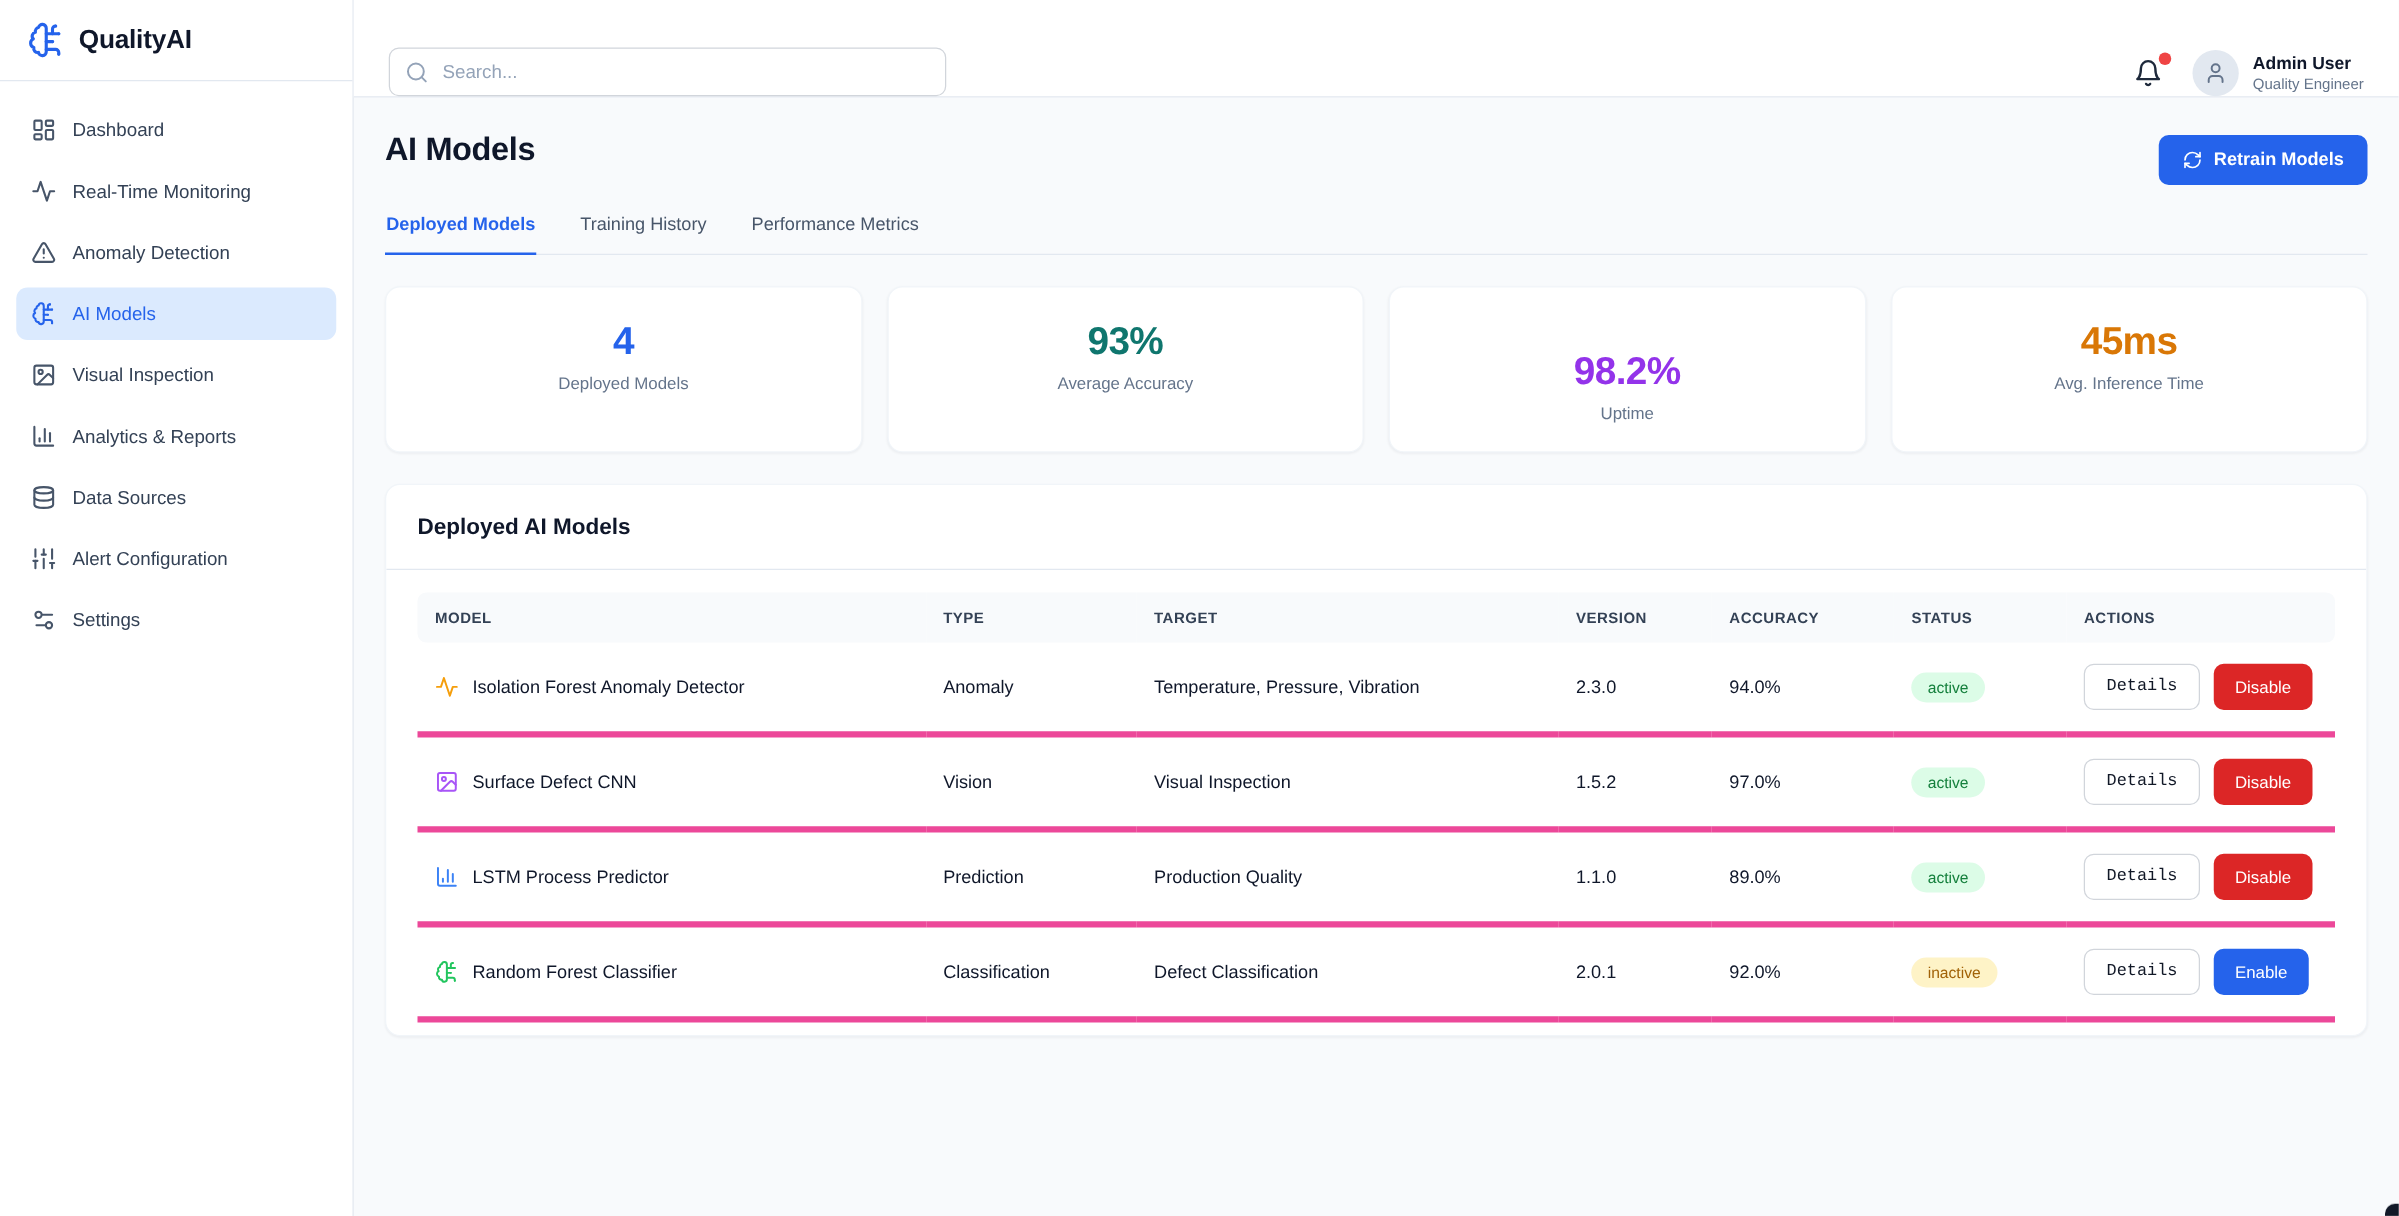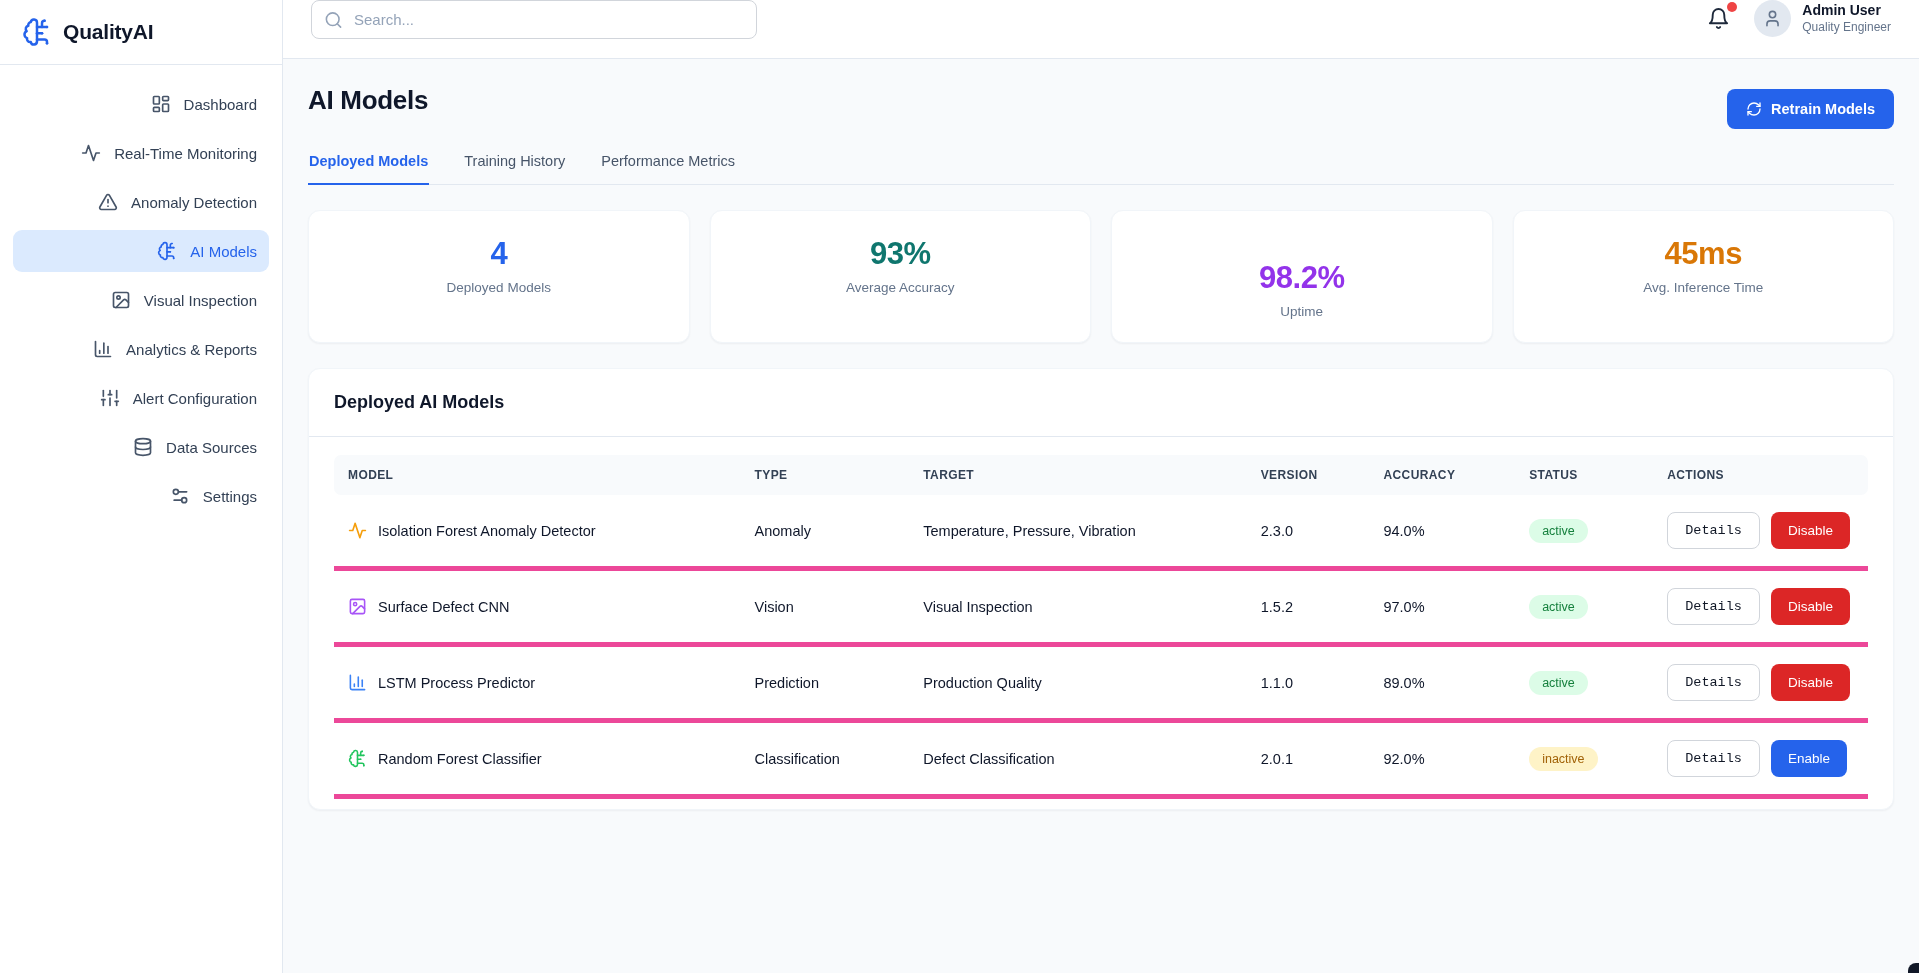--- a/index.html
+++ b/index.html
@@ -13,29 +13,29 @@
 
   .app { display:flex; height:100%; }
 
   
   .sidebar { width:283px; flex-shrink:0; background:#fff; border-right:1px solid #e2e8f0; display:flex; flex-direction:column; }
   .logo { height:65px; display:flex; align-items:center; gap:11px; padding:0 22px; border-bottom:1px solid #e2e8f0; }
   .logo-icon { width:30px; height:30px; color:#2563eb; }
   .logo-icon svg { width:30px; height:30px; }
   .logo-text { font-size:21px; font-weight:bold; color:#0f172a; letter-spacing:-.2px; }
   .nav { padding:18px 13px; display:flex; flex-direction:column; gap:7px; }
-  .nav-item { display:flex; align-items:center; gap:13px; padding:11px 12px; border-radius:9px; color:#334155; font-size:15px; cursor:pointer;justify-content:flex-end; }
+  .nav-item { display:flex; align-items:center; gap:13px; padding:11px 12px; border-radius:9px; color:#334155; font-size:15px; cursor:pointer; }
   .nav-item .nav-ic { width:20px; height:20px; color:#475569; flex-shrink:0; }
   .nav-item .nav-ic svg { width:20px; height:20px; }
   .nav-item.active { background:#dbeafe; color:#2563eb; font-weight:500; }
   .nav-item.active .nav-ic { color:#2563eb; }
 
   
   .main-col { flex:1; display:flex; flex-direction:column; min-width:0; }
-  .topbar { height:59px; flex-shrink:0; background:#fff; border-bottom:1px solid #e2e8f0; display:flex; align-items:flex-start; justify-content:space-between; padding:0 28px; }
+  .topbar { height:78px; flex-shrink:0; background:#fff; border-bottom:1px solid #e2e8f0; display:flex; align-items:flex-end; justify-content:space-between; padding:0 28px; }
   .search-box { position:relative; width:446px; }
   .search-box input { width:100%; height:39px; border:1px solid #d1d5db; border-radius:8px; padding:0 14px 0 42px; font-size:15px; font-family:inherit; color:#0f172a; background:#fff; outline:none; }
   .search-box input::placeholder { color:#94a3b8; }
   .search-ic { position:absolute; left:13px; top:50%; transform:translateY(-50%); width:19px; height:19px; color:#94a3b8; }
   .search-ic svg { width:19px; height:19px; }
   .topbar-right { display:flex; align-items:center; gap:24px; }
   .bell-wrap { position:relative; cursor:pointer; color:#1e293b; }
   .bell-wrap svg { width:23px; height:23px; }
   .bell-dot { position:absolute; top:-5px; right:-7px; width:10px; height:10px; border-radius:50%; background:#ef4444; }
   .user-chip { display:flex; align-items:center; gap:11px; cursor:pointer; }
@@ -178,43 +178,43 @@
               <path d="M13 17V5"></path>
               <path d="M8 17v-3"></path>
             </svg>
           </span>
           <span>Analytics &amp; Reports</span>
         </div>
 
         <div class="nav-item">
           <span class="nav-ic">
             <svg viewBox="0 0 24 24">
+              <ellipse cx="12" cy="5" rx="9" ry="3"></ellipse>
+              <path d="M3 5v14a9 3 0 0 0 18 0V5"></path>
+              <path d="M3 12a9 3 0 0 0 18 0"></path>
+            </svg>
+          </span>
+          <span>Data Sources</span>
+        </div>
+
+        <div class="nav-item">
+          <span class="nav-ic">
+            <svg viewBox="0 0 24 24">
               <line x1="4" x2="4" y1="21" y2="14"></line>
               <line x1="4" x2="4" y1="10" y2="3"></line>
               <line x1="12" x2="12" y1="21" y2="12"></line>
               <line x1="12" x2="12" y1="8" y2="3"></line>
               <line x1="20" x2="20" y1="21" y2="16"></line>
               <line x1="20" x2="20" y1="12" y2="3"></line>
               <line x1="2" x2="6" y1="14" y2="14"></line>
               <line x1="10" x2="14" y1="8" y2="8"></line>
               <line x1="18" x2="22" y1="16" y2="16"></line>
             </svg>
           </span>
           <span>Alert Configuration</span>
-        </div>
-
-        <div class="nav-item">
-          <span class="nav-ic">
-            <svg viewBox="0 0 24 24">
-              <ellipse cx="12" cy="5" rx="9" ry="3"></ellipse>
-              <path d="M3 5v14a9 3 0 0 0 18 0V5"></path>
-              <path d="M3 12a9 3 0 0 0 18 0"></path>
-            </svg>
-          </span>
-          <span>Data Sources</span>
         </div>
 
         <div class="nav-item">
           <span class="nav-ic">
             <svg viewBox="0 0 24 24">
               <path d="M20 7h-9"></path>
               <path d="M14 17H5"></path>
               <circle cx="17" cy="17" r="3"></circle>
               <circle cx="7" cy="7" r="3"></circle>
             </svg>

